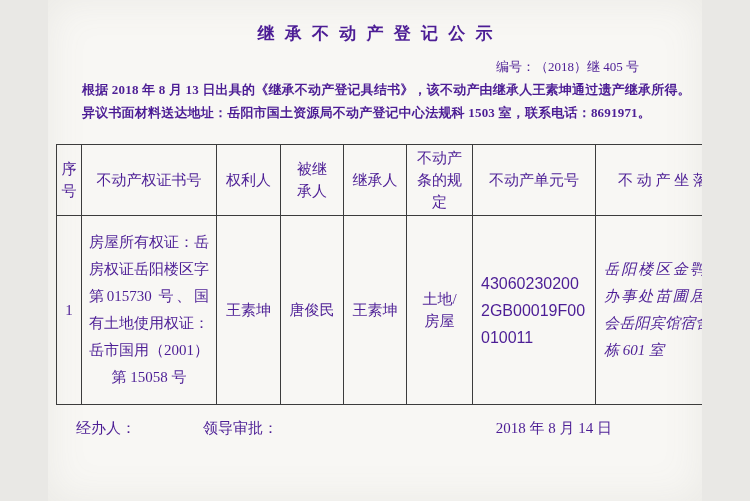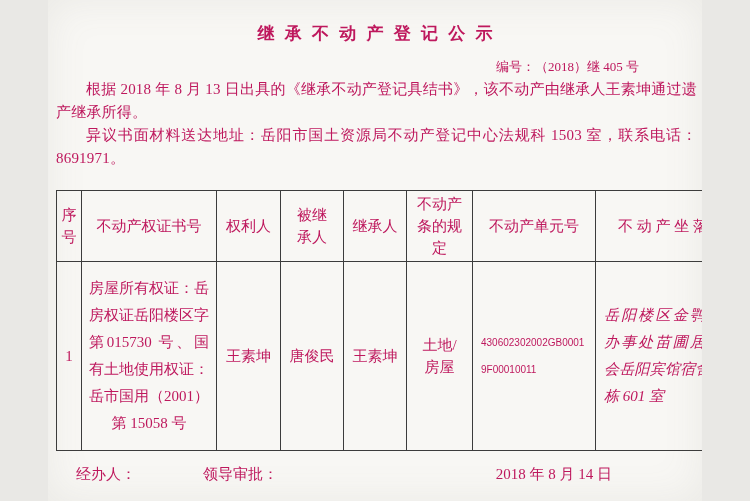--- a/index.html
+++ b/index.html
@@ -2,21 +2,21 @@
 <html><head>
 <meta charset="utf-8">
 <style>
   * { margin:0; padding:0; box-sizing:border-box; }
   html,body { background:#e9e8e5; }
   .page {
     position:relative;
     width:654px; height:501px;
     margin:0 auto;
     background:#f8f7f4;
-    color:#be185d;
+    color:#4c1d95;
     font-family:"Liberation Serif","DejaVu Serif",serif;
     overflow:hidden;
     box-shadow:inset 0 0 40px rgba(120,115,105,0.10);
   }
   .inner { padding:24px 5px 0 8px; }
 
   .title {
     text-align:center;
     font-size:17px;
     font-weight:bold;
@@ -24,25 +24,26 @@
     height:20px; line-height:20px;
   }
   .doc-no {
     text-align:right;
     padding-right:58px;
     font-size:13px;
     height:22px; line-height:22px;
     margin-top:12px;
   }
   .para {
-    font-size:15px;
+    font-size:13px;
     line-height:23px;
     text-align:justify;
     text-indent:2em;
     letter-spacing:0.2px;
+    font-weight:bold;
   }
 
   table.reg {
     width:737px;
     table-layout:fixed;
     border-collapse:collapse;
     margin-top:20px;
   }
   .reg th, .reg td {
     border:1px solid #3c3c3c;
@@ -62,21 +63,21 @@
     text-align-last:center;
     line-height:27px;
     padding:4px 7px;
   }
   td.unit {
     text-align:left;
     word-break:break-all;
     line-height:27px;
     padding:4px 8px;
     font-family:"Liberation Sans","DejaVu Sans",sans-serif;
-    font-size:10px;
+    font-size:16px;
   }
   td.loc {
     text-align:justify;
     line-height:27px;
     padding:4px 8px;
     font-style:italic;
   }
 
   .footer-org {
     text-align:right;

